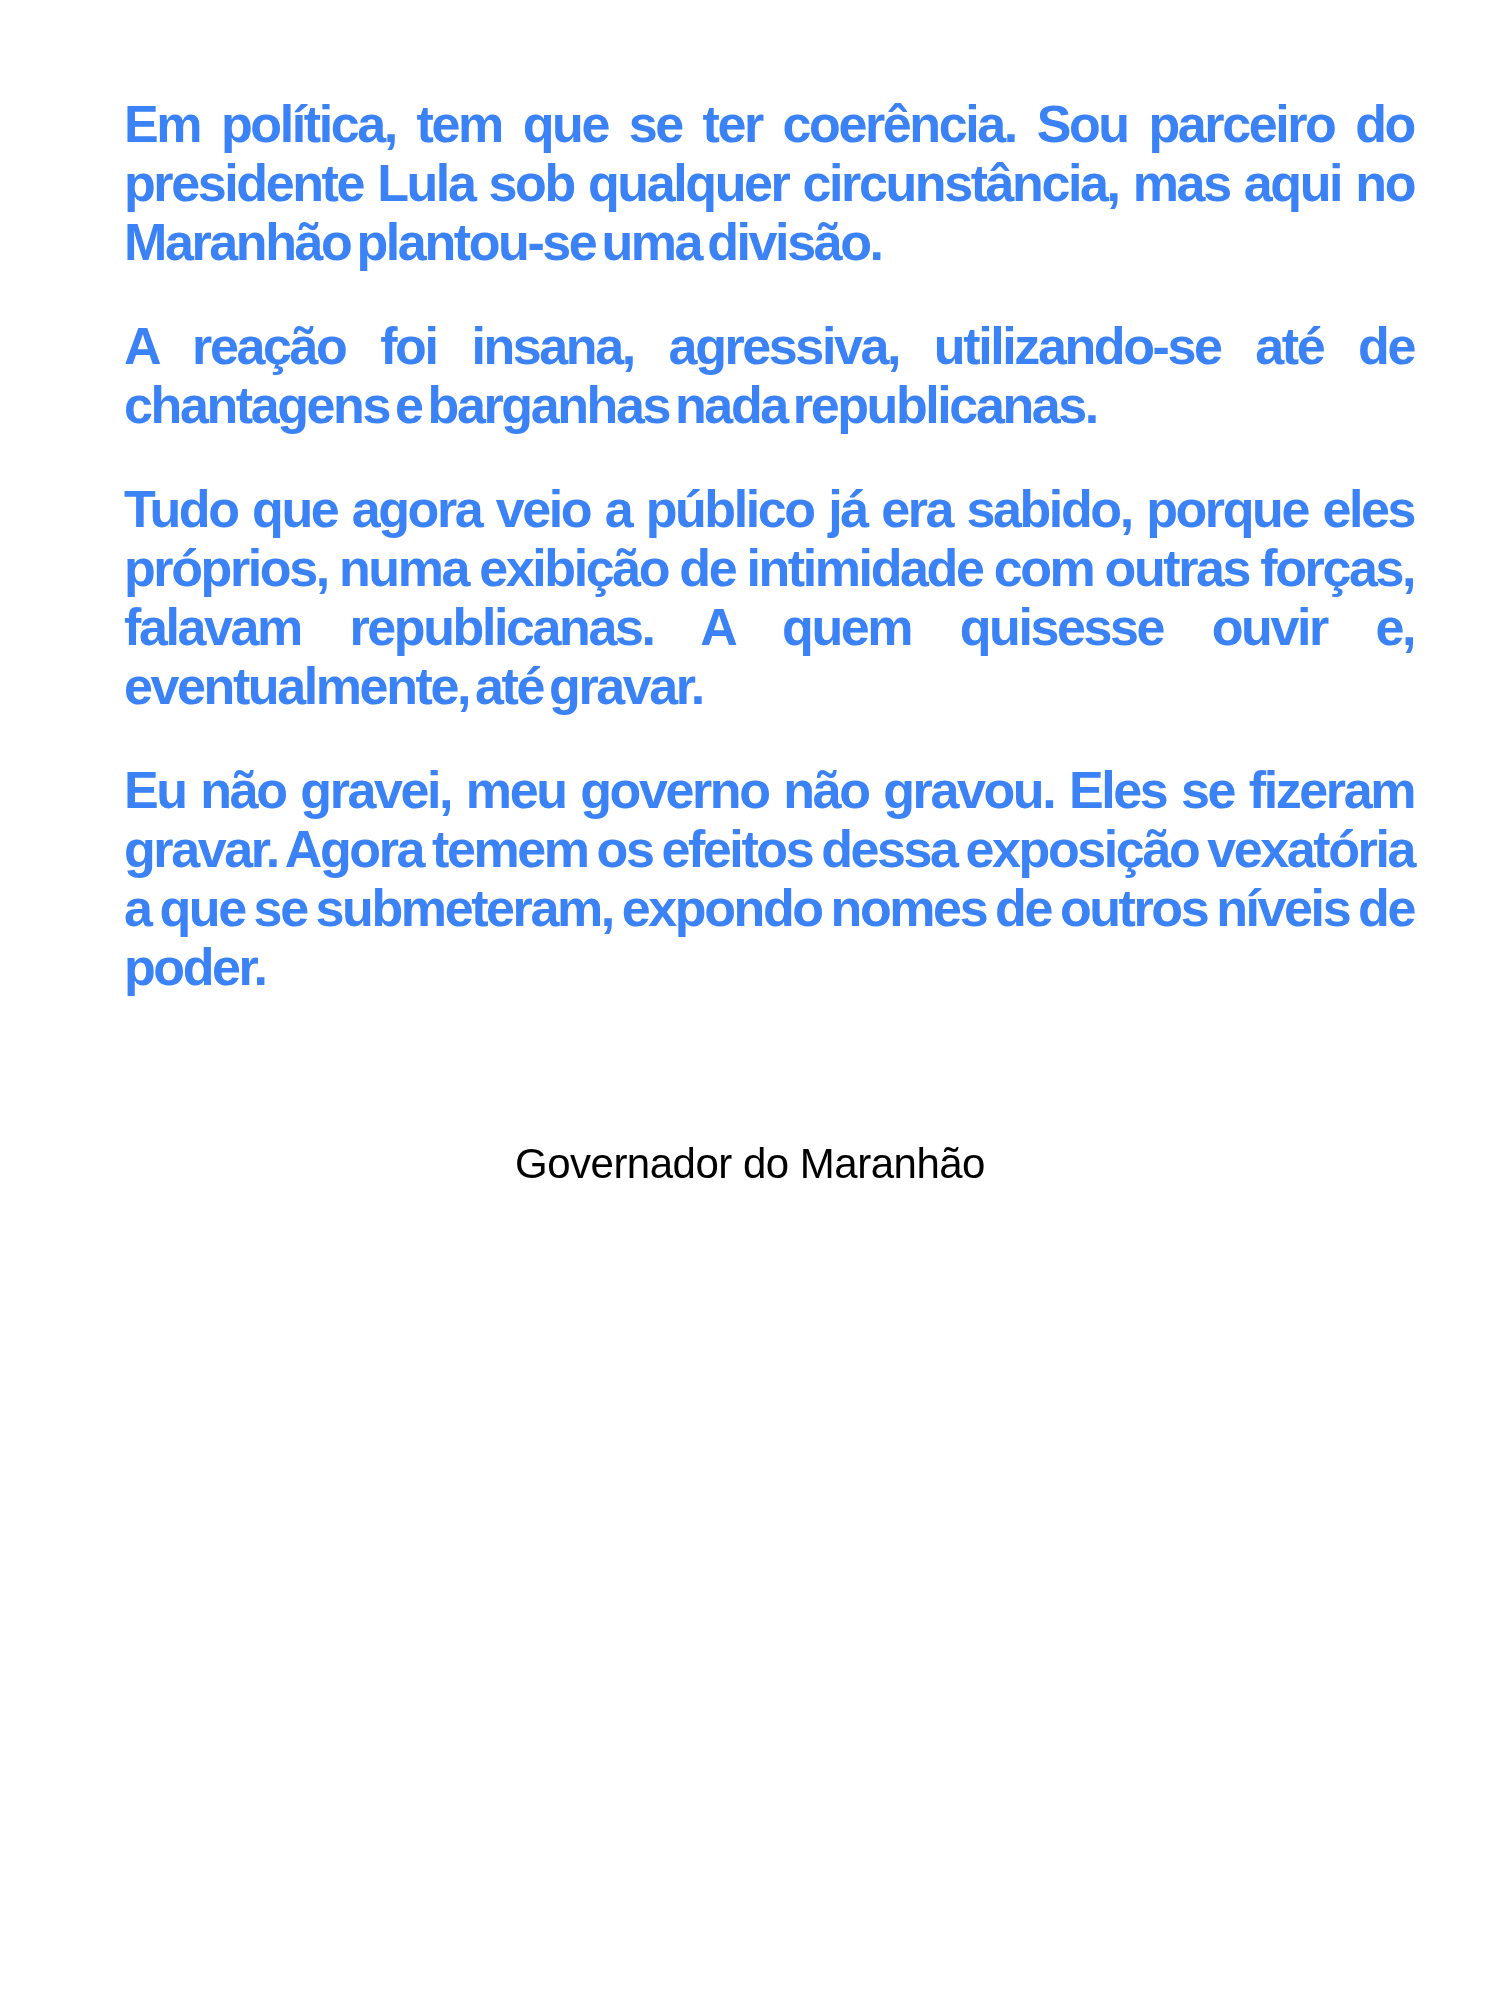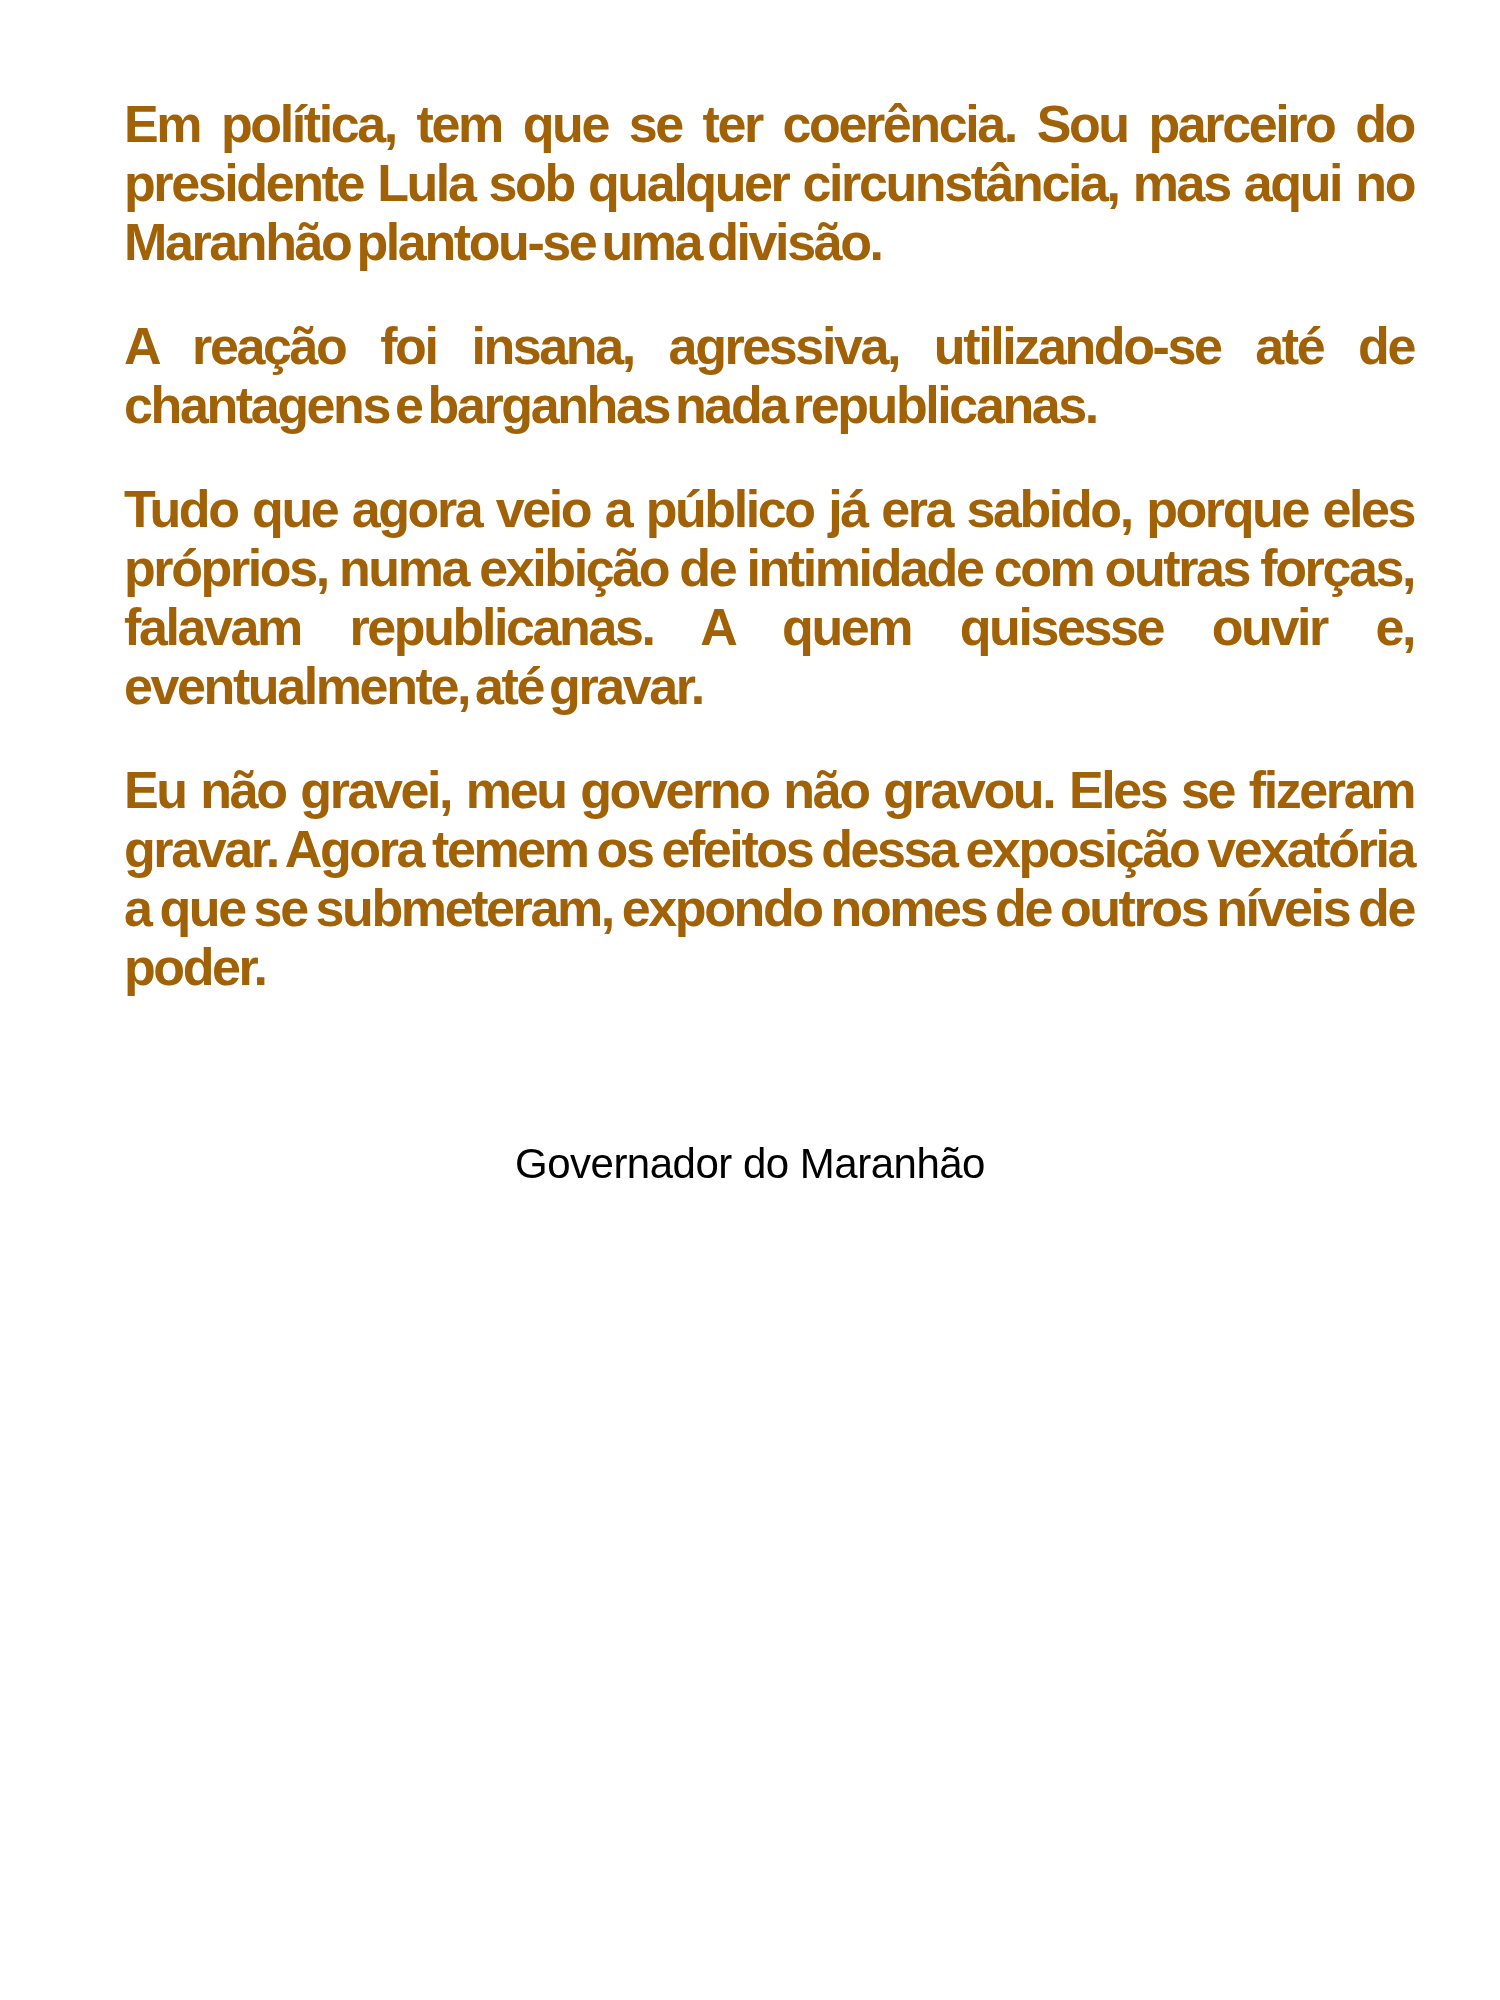--- a/index.html
+++ b/index.html
@@ -21,21 +21,21 @@
     text-align: center;
     font-size: 116px;
     line-height: 1.15;
     font-weight: 700;
     letter-spacing: 5px;
     color: #2b2b2b;
     -webkit-text-stroke: 4px #2b2b2b;
   }
   .doc-body {
     margin: 95px 86px 0 124px;
-    color: #a16207;
+    color: #3b82f6;
     font-weight: 700;
     font-size: 52px;
     line-height: 59px;
     text-align: justify;
     letter-spacing: -2.4px;
     word-spacing: -6px;
   }
   .para {
     margin: 0 0 45px 0;
   }

